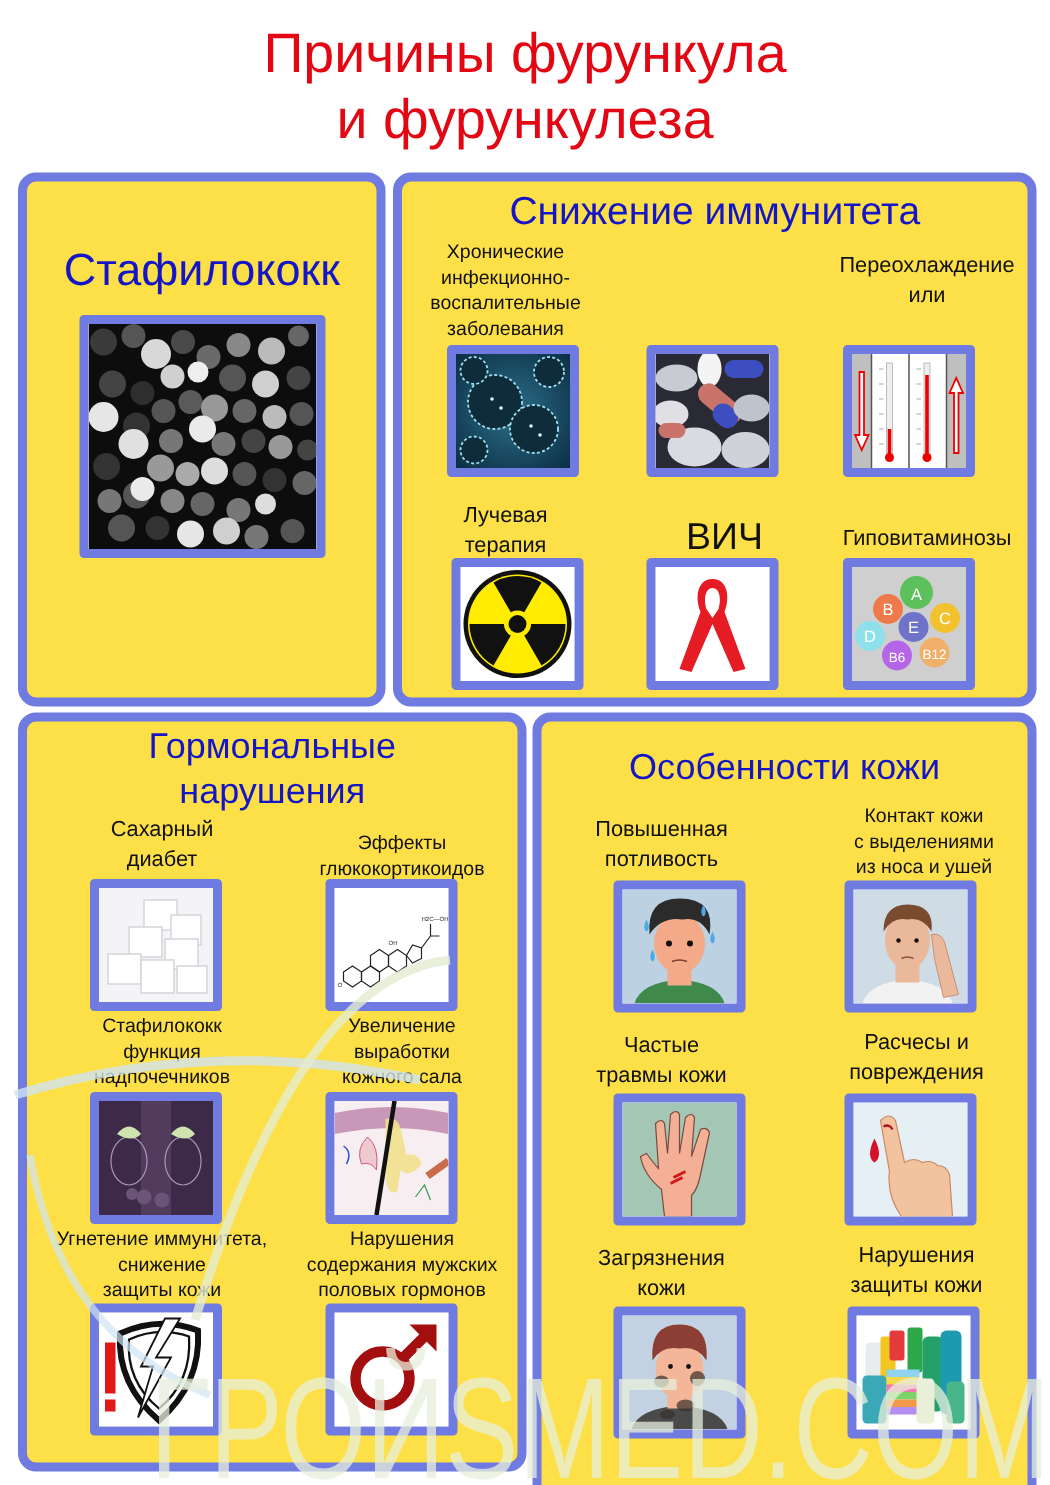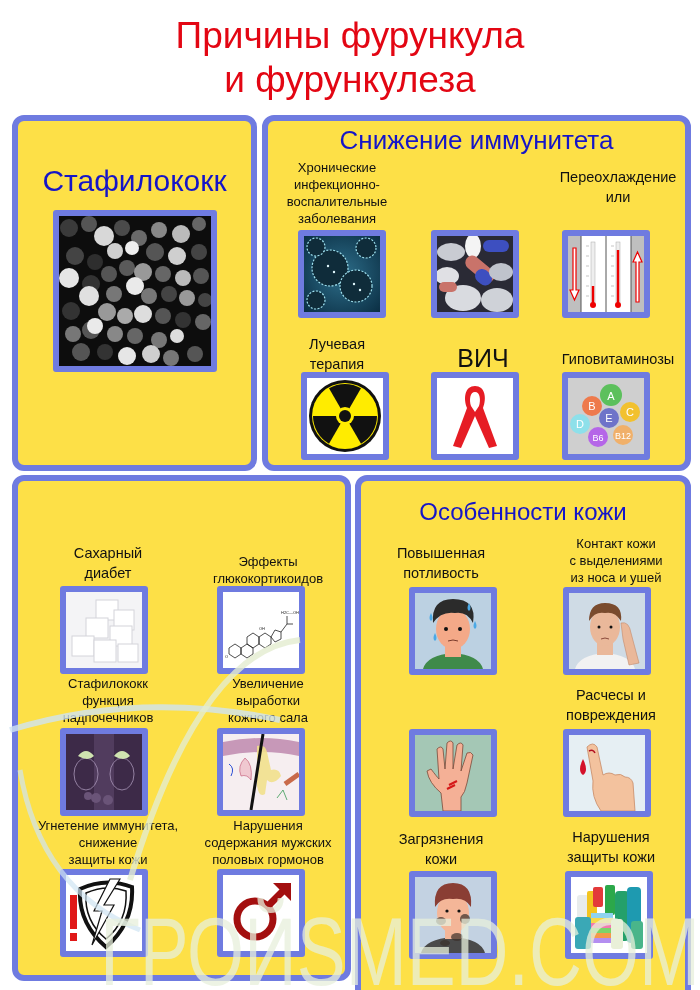--- a/index.html
+++ b/index.html
@@ -233,20 +233,24 @@
         <text x="12" y="50">D</text>
       <circle cx="30" cy="59" r="10" fill="#b566e8"></circle>
         <text x="30" y="63" font-size="9">B6</text>
       <circle cx="55" cy="57" r="10" fill="#f0b06a"></circle>
         <text x="55" y="61" font-size="9">B12</text>
     </svg>
   </div>
 </div>
 
 <div class="panel" style="left:12px; top:475px; width:339px; height:506px;">
+  <div class="panel-title" style="top:2px; font-size:24px; line-height:30px;">
+    <div>Гормональные</div>
+    <div>нарушения</div>
+  </div>
 
   <div class="label big" style="left:30px; top:62px; width:120px;">
     <div>Сахарный</div>
     <div>диабет</div>
   </div>
   <div class="tile" style="left:42px; top:105px;">
     <svg viewBox="0 0 76 76">
       <rect width="76" height="76" fill="#f4f4f6"></rect>
       <g fill="#ffffff" stroke="#d4d4da" stroke-width="1">
         <rect x="30" y="8" width="22" height="20"></rect>
@@ -389,20 +393,24 @@
       <rect x="28" y="50" width="16" height="12" fill="#eab89a"></rect>
       <ellipse cx="36" cy="34" rx="15" ry="19" fill="#eab89a"></ellipse>
       <path d="M20 28 Q20 10 36 10 Q54 10 52 28 Q46 18 36 20 Q26 18 20 28 Z" fill="#7a4b2e"></path>
       <circle cx="30" cy="34" r="1.5" fill="#111"></circle>
         <circle cx="42" cy="34" r="1.5" fill="#111"></circle>
       <path d="M32 46 Q36 44 40 46" stroke="#8a4a3a" stroke-width="1" fill="none"></path>
       <path d="M52 30 Q60 28 62 40 L70 70 L60 72 L54 46 Z" fill="#eab89a" stroke="#c48a6a" stroke-width="0.6"></path>
     </svg>
   </div>
 
+  <div class="label big" style="left:20px; top:206px; width:120px;">
+    <div>Частые</div>
+    <div>травмы кожи</div>
+  </div>
   <div class="tile" style="left:48px; top:248px;">
     <svg viewBox="0 0 76 76">
       <rect width="76" height="76" fill="#a4c7b5"></rect>
       <path d="M28 76 L26 58 Q14 48 12 36 L16 34 Q22 42 24 44 L22 14 Q26 10 28 14 L30 34 L32 8 Q36 4 38 8 L38 34 L42 10 Q46 6 48 10 L46 36 L52 18 Q56 16 58 20 L52 48 Q50 58 46 62 L46 76 Z" fill="#f4b096" stroke="#7a4a3a" stroke-width="0.8"></path>
       <path d="M34 50 L42 46 M32 54 L40 50" stroke="#d41818" stroke-width="2"></path>
     </svg>
   </div>
 
   <div class="label big" style="left:175px; top:204px; width:150px;">
     <div>Расчесы и</div>

